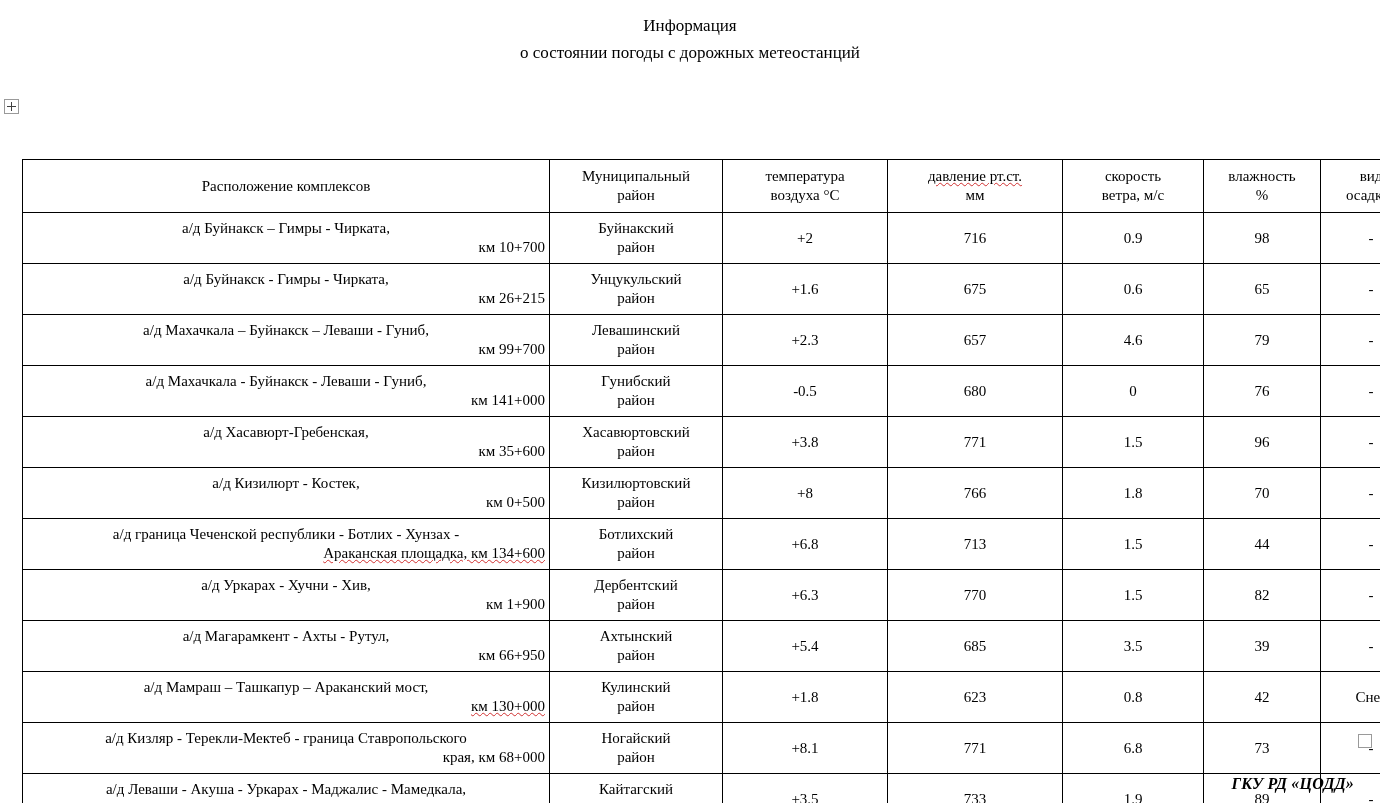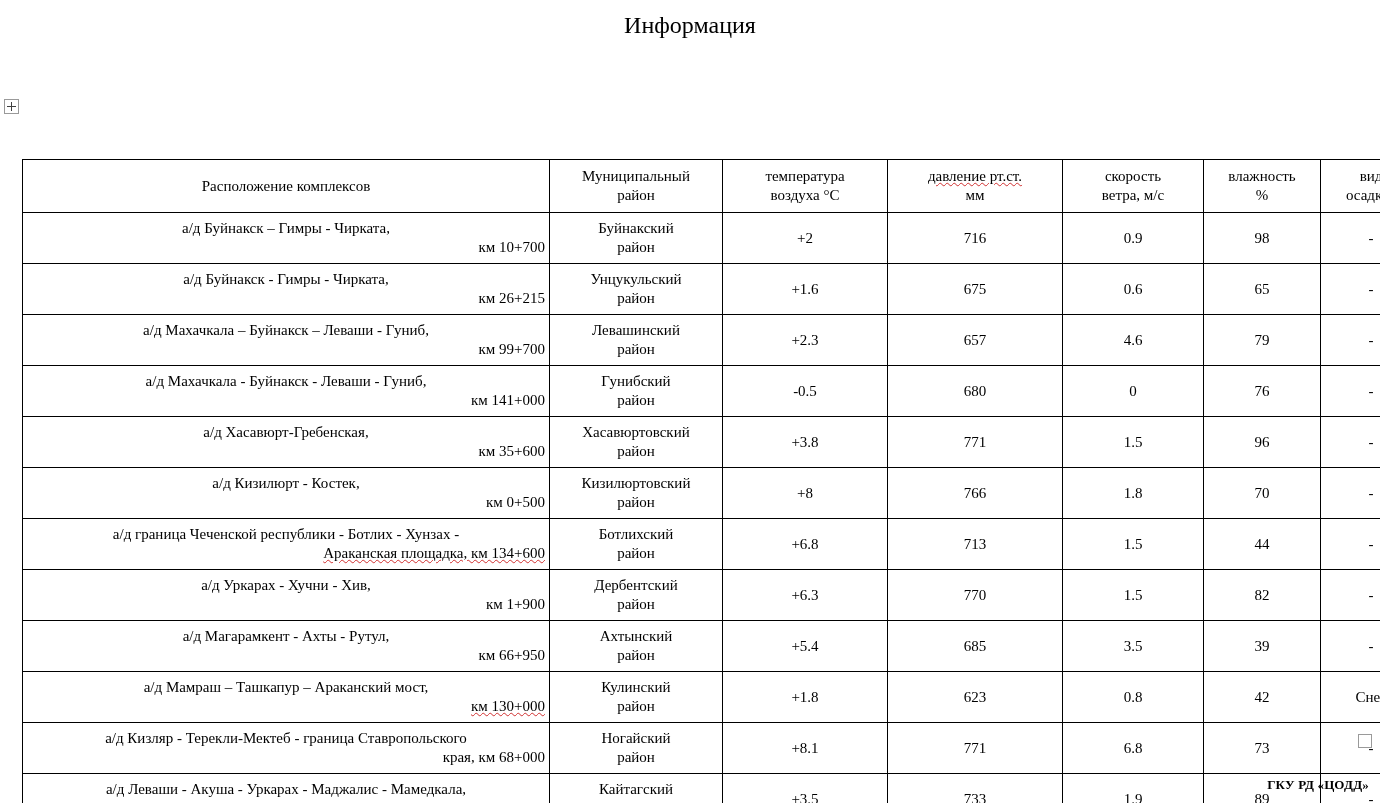--- a/index.html
+++ b/index.html
@@ -15,21 +15,21 @@
     position: relative;
     overflow: hidden;
   }
   .page {
     position: relative;
     width: 1380px;
     height: 803px;
   }
   .doc-title {
     text-align: center;
-    font-size: 24px;
+    font-size: 17px;
     line-height: 27px;
     padding-top: 12px;
   }
   .doc-title div {
     white-space: nowrap;
   }
   .table-wrap {
     position: absolute;
     left: 22px;
     top: 115px;
@@ -83,25 +83,26 @@
   .loc-line1 { display: block; }
   .loc-line2 { display: block; text-align: right; }
   .sq {
     text-decoration: underline;
     text-decoration-color: #d03030;
     text-decoration-style: wavy;
     text-decoration-thickness: 1px;
   }
   .footer {
     position: absolute;
-    right: 11px;
+    right: 26px;
     bottom: 10px;
-    font-size: 13px;
+    font-size: 16px;
     font-weight: bold;
     letter-spacing: 0.2px;
+    font-style: italic;
   }
   .move-handle {
     position: absolute;
     left: 4px;
     top: 99px;
     width: 15px;
     height: 15px;
     border: 1px solid #9a9a9a;
     background: #ffffff;
     box-sizing: border-box;
@@ -129,20 +130,21 @@
     box-sizing: border-box;
   }
 </style>
 </head>
 <body>
 
 <div class="page">
 
   <div class="doc-title">
     <div>Информация</div>
+    <div>о состоянии погоды с дорожных метеостанций</div>
   </div>
 
   <div class="move-handle"></div>
 
   <div class="table-wrap">
     <table class="weather">
       <thead>
         <tr>
           <th class="loc">Расположение комплексов</th>
           <th class="dist">

